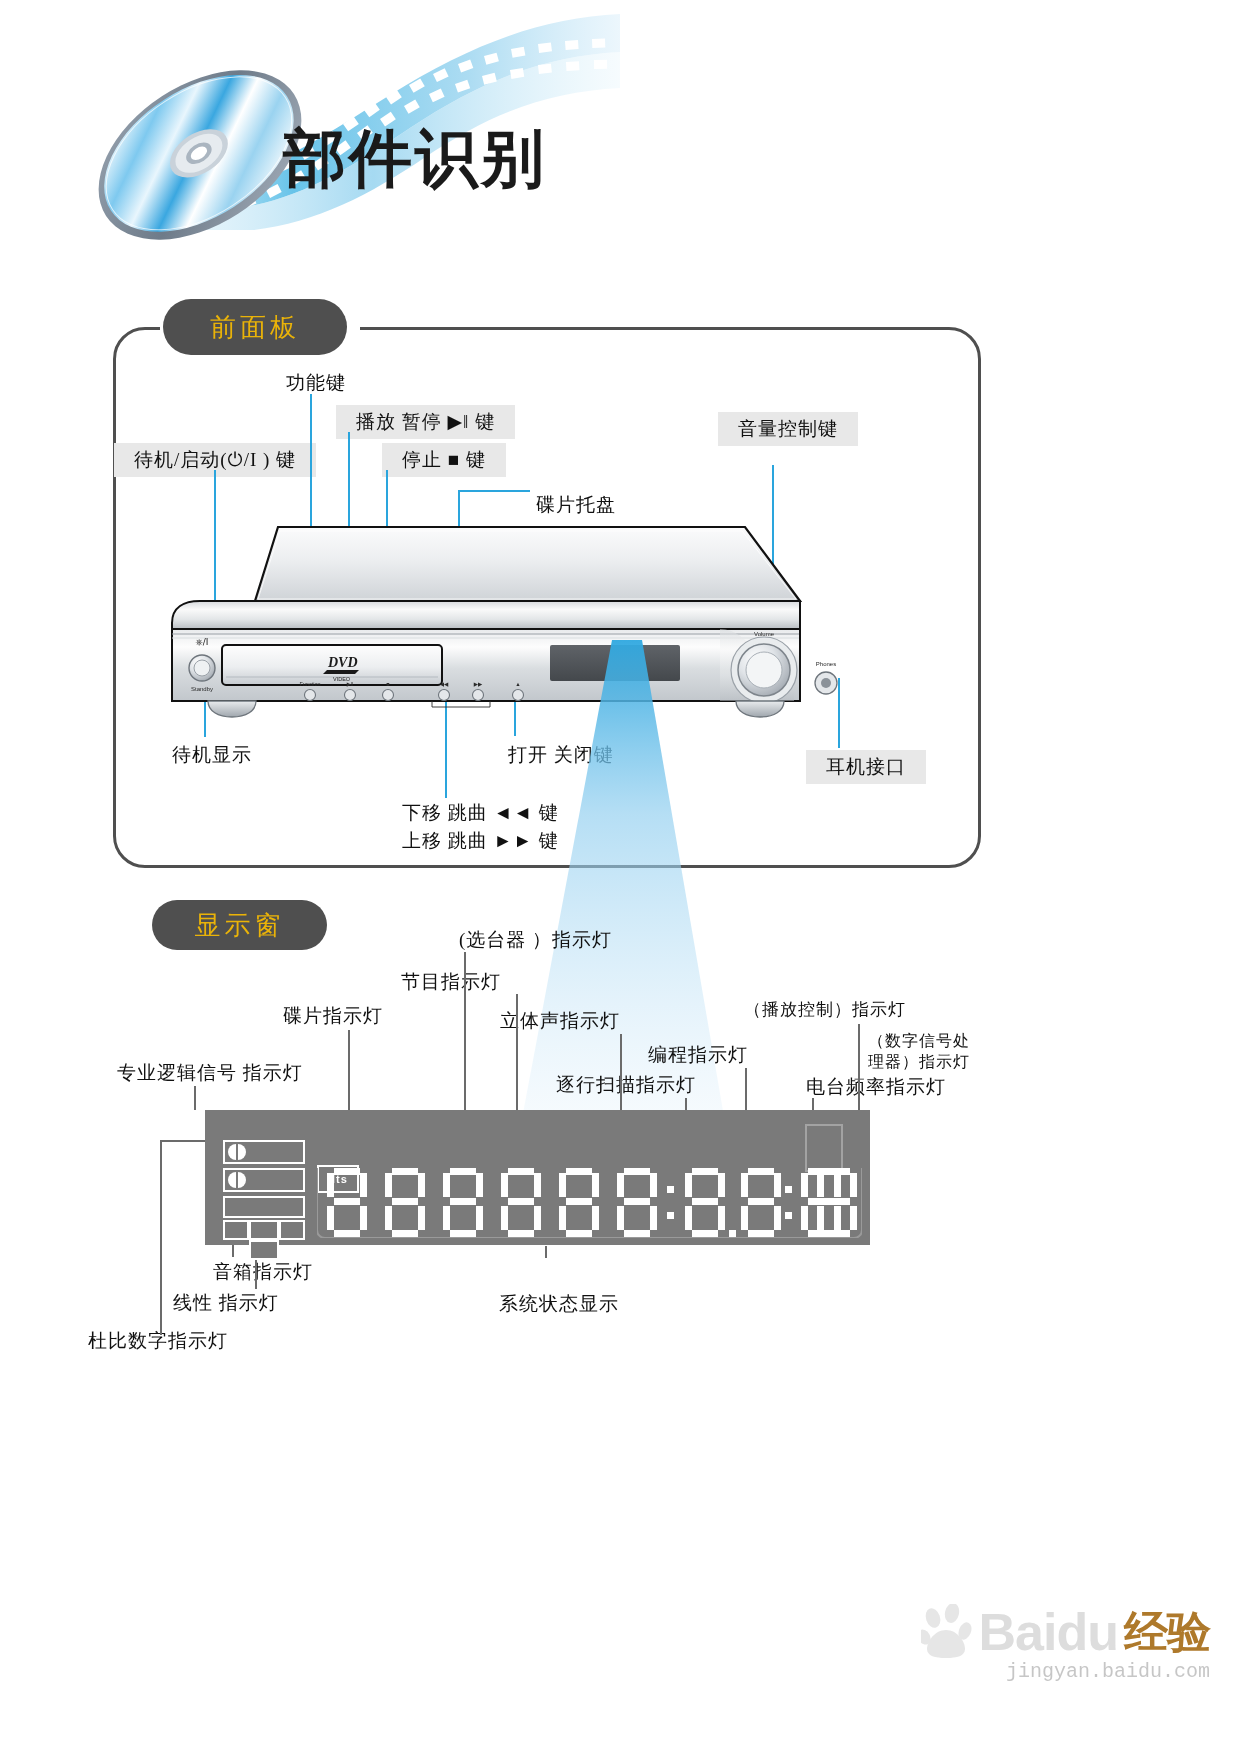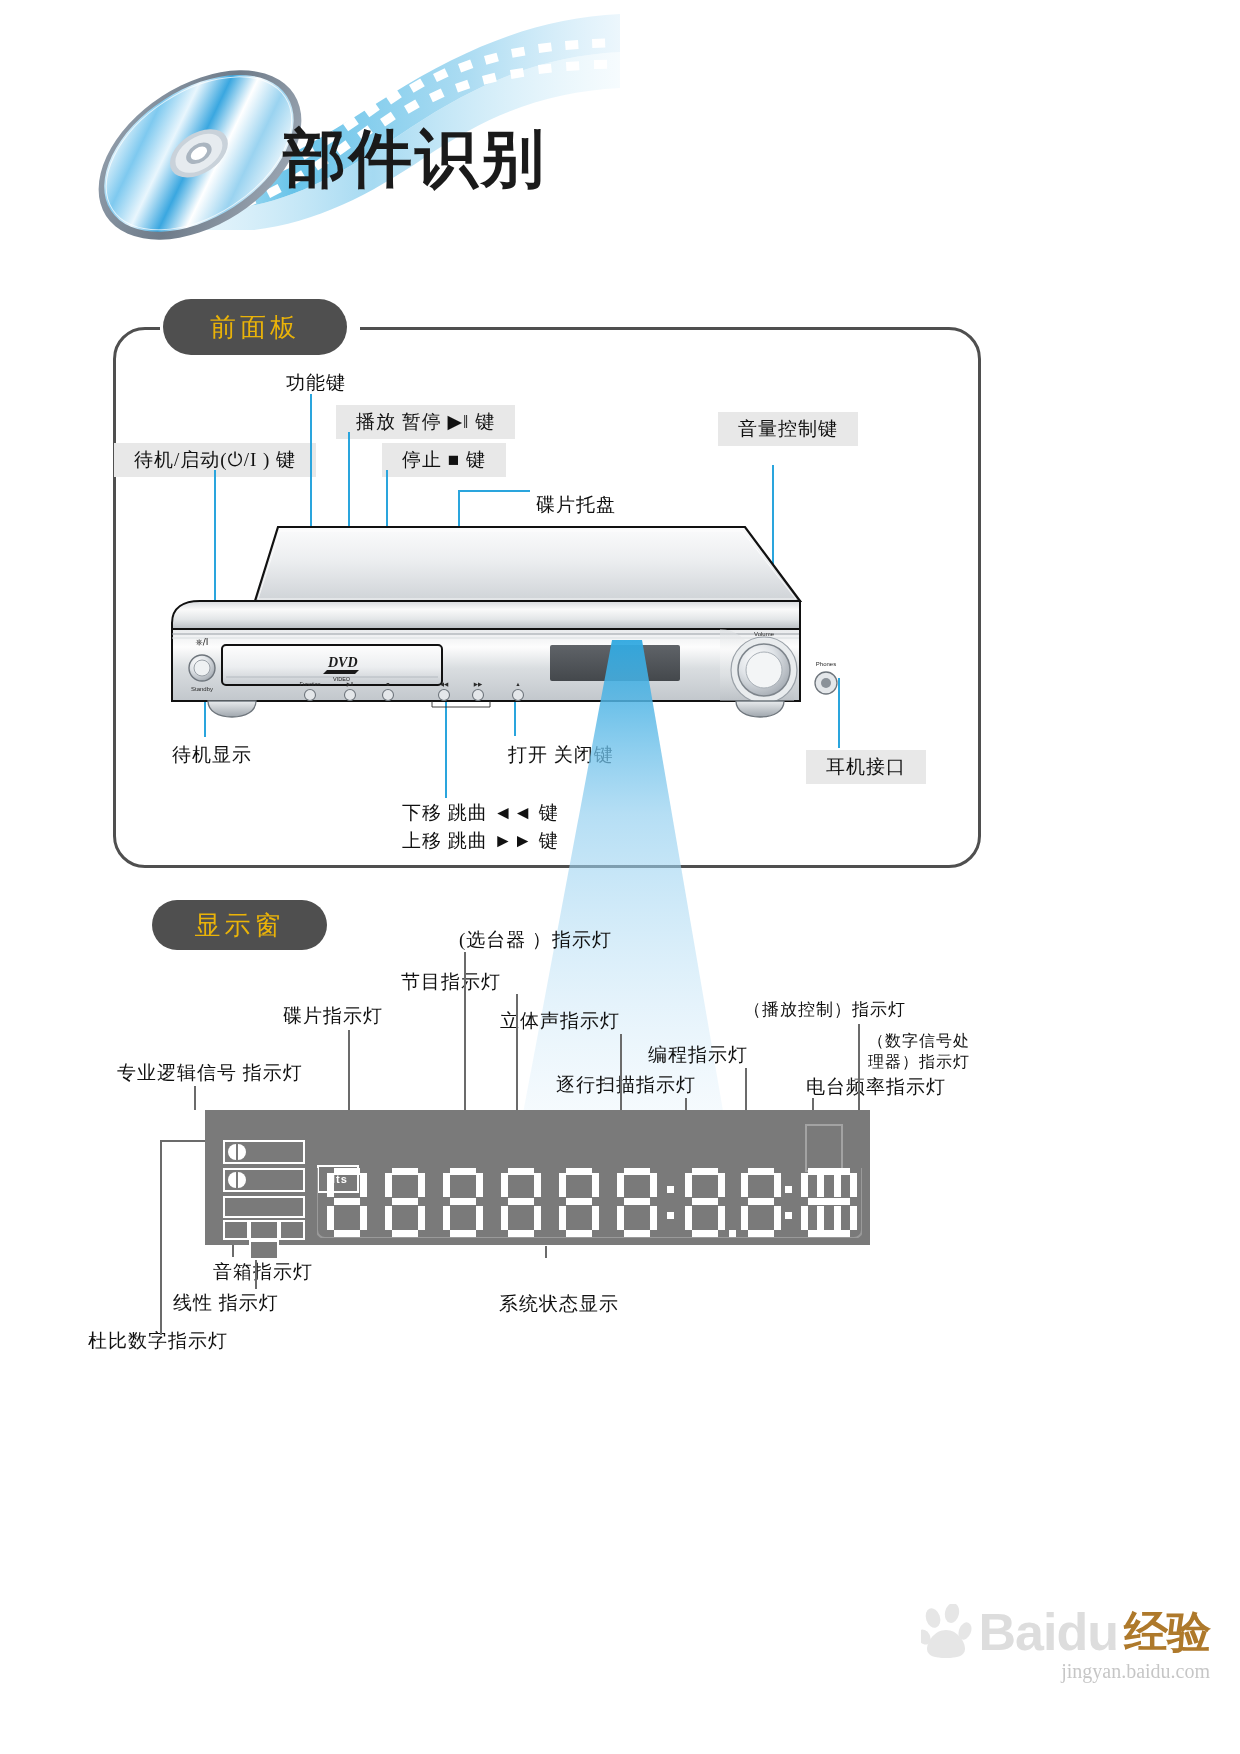--- a/index.html
+++ b/index.html
@@ -72,21 +72,21 @@
   }
   .dd-icon{position:absolute;width:22px;height:20px;}
 
   
   .wm{position:absolute;right:30px;bottom:30px;width:330px;height:120px;opacity:.85;}
   .wm-text{
     font-family:"Liberation Sans",sans-serif;font-weight:bold;
     font-size:52px;color:#d8d8d8;letter-spacing:-1px;line-height:1;
   }
   .wm-sub{
-    font-family:Liberation Serif, serif;font-size:20px;color:#bdbdbd;
+    font-family:Liberation Mono, monospace;font-size:20px;color:#bdbdbd;
     text-align:right;letter-spacing:0px;
   }
 </style>
 </head>
 <body>
 
 <div class="page">
 
   <div class="header">
 

